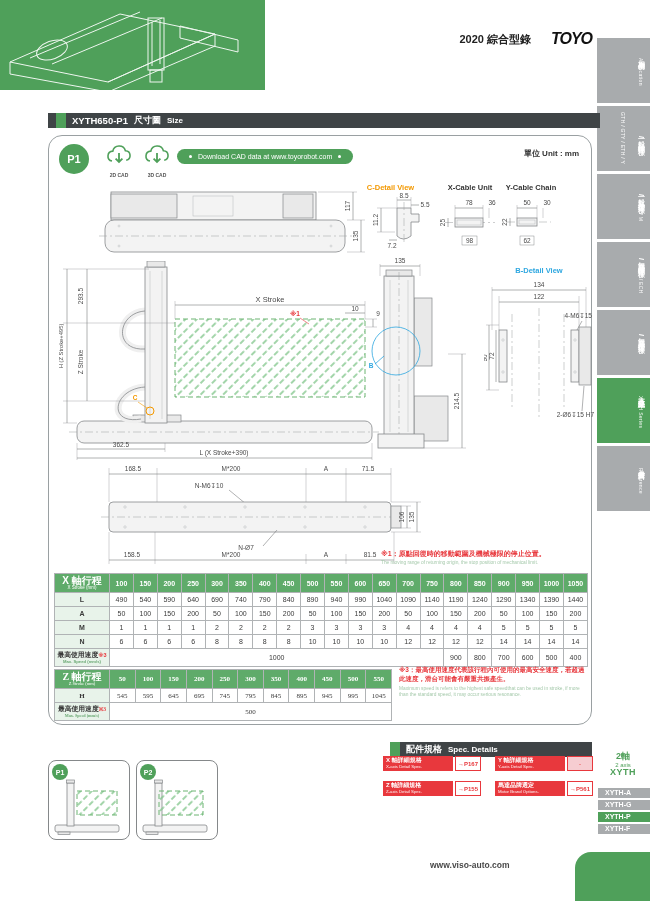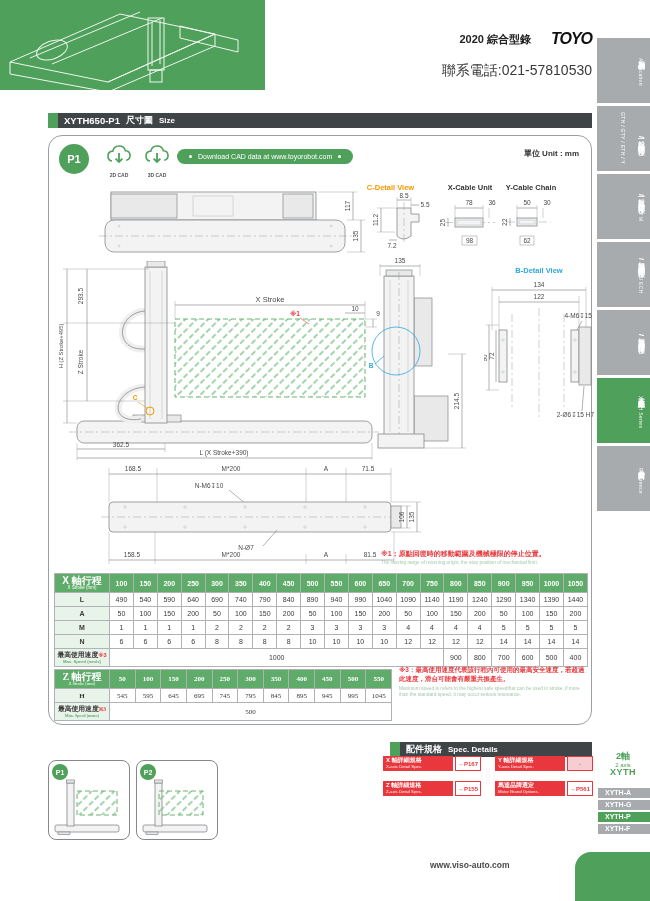--- a/index.html
+++ b/index.html
@@ -149,33 +149,32 @@
         <rect x="150" y="70" width="12" height="12"></rect>
         <path d="M180,26 L238,40 L238,52 L180,38 Z"></path>
       </g>
     </svg>
   </div>
 
   <div class="abs" id="catalog-line">
     <span>2020 綜合型錄</span>
     <span id="logo">TOYO</span>
   </div>
-  <div class="abs" id="phone">聯系電話:021-57810530</div>
 
   <div class="abs" id="sidebar">
       <div class="side-tab"><span class="tab-zh">應用例</span><span class="tab-en">Application</span></div>
       <div class="side-tab"><span class="tab-zh">一般/螺桿仕樣</span><span class="tab-en">GTH / GTY / ETH / Y</span></div>
       <div class="side-tab"><span class="tab-zh">一般/皮帶仕樣</span><span class="tab-en">ETB / M</span></div>
       <div class="side-tab"><span class="tab-zh">無塵/螺桿仕樣</span><span class="tab-en">GCH / ECH</span></div>
       <div class="side-tab"><span class="tab-zh">無塵/皮帶仕樣</span><span class="tab-en">ECB</span></div>
       <div class="side-tab active"><span class="tab-zh">直交連結</span><span class="tab-en">XYTH Series</span></div>
       <div class="side-tab"><span class="tab-zh">參考資料</span><span class="tab-en">Reference</span></div>
     </div>
 
-  <div class="abs sec-bar" style="left:48px;top:113px;width:544px;">
+  <div class="abs sec-bar" style="left:48px;top:113px;width:544px;padding-left:8px;">
     <div class="sec-green"></div>
     <span class="sec-model">XYTH650-P1</span>
     <span class="sec-zh">尺寸圖</span>
     <span class="sec-en">Size</span>
   </div>
 
   <div class="abs" id="main-box">
 
     <div class="abs" id="p1-badge">P1</div>
 

